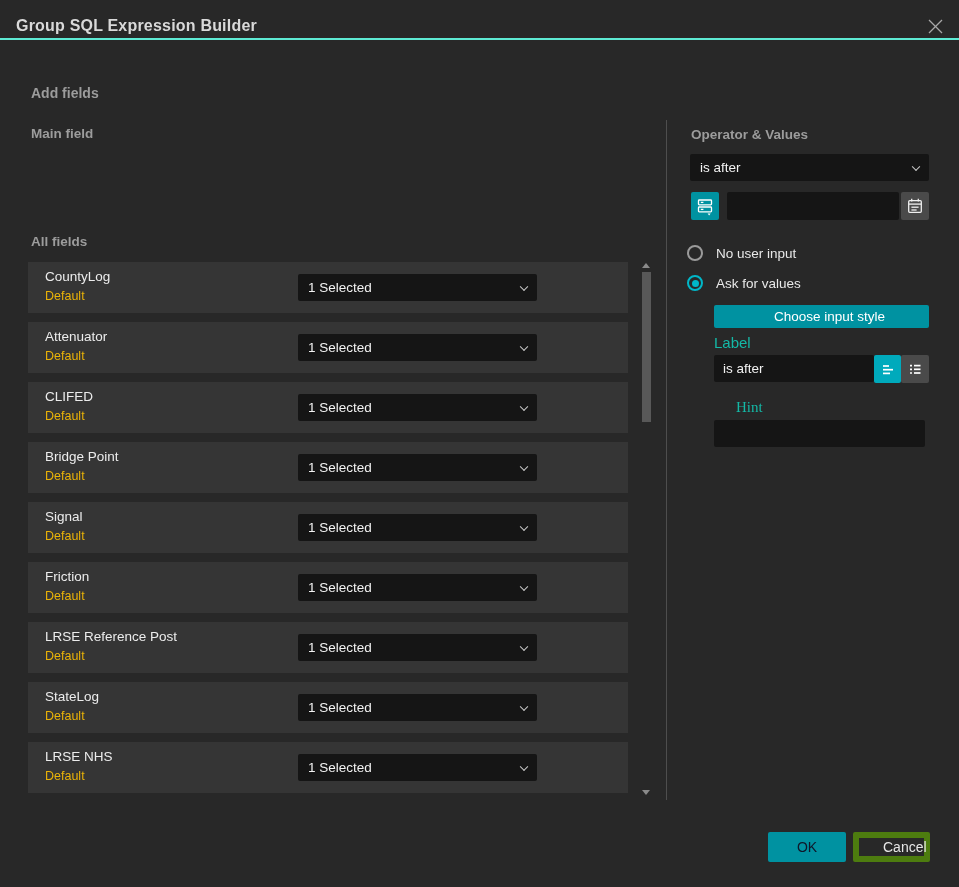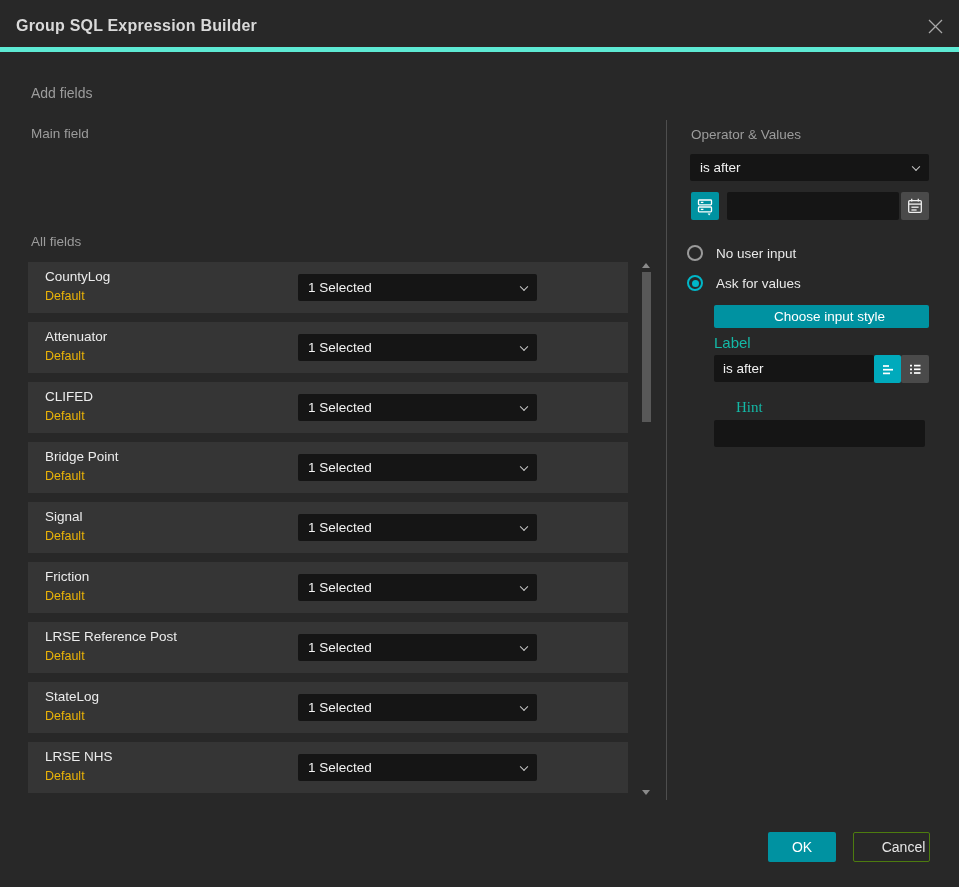--- a/index.html
+++ b/index.html
@@ -1,26 +1,26 @@
 <!DOCTYPE html>
 <html><head>
 <meta charset="utf-8">
 <style>
   * { margin:0; padding:0; box-sizing:border-box; }
   html,body { background:#282828; }
   body { font-family:"Liberation Sans", sans-serif; }
   #dialog { position:relative; width:959px; height:887px; background:#282828; overflow:hidden; }
 
   
-  .titlebar { position:absolute; left:0; top:0; width:959px; height:52px; border-bottom:5px solid #5eead4; }
+  .titlebar { position:absolute; left:0; top:0; width:959px; height:40px; border-bottom:2px solid #5eead4; }
   .title { position:absolute; left:16px; top:0; line-height:52px; font-size:16px; font-weight:700; color:#d9d9d9; letter-spacing:.2px; }
   .close-btn { position:absolute; right:13px; top:15px; width:22px; height:22px; cursor:pointer; display:flex; align-items:center; justify-content:center; }
 
   
-  .sect { position:absolute; font-size:14px; font-weight:400; color:#9c9c9c; }
+  .sect { position:absolute; font-size:14px; font-weight:700; color:#9c9c9c; }
 
   
   .dd { position:absolute; background:#151515; border-radius:2px; color:#f2f2f2; font-size:13.5px; }
   .dd .dd-text { position:absolute; left:10px; top:0; line-height:27px; white-space:nowrap; }
   .dd .dd-text.shift { left:31px; }
   .chev { position:absolute; right:10px; top:50%; width:6px; height:6px;
           border-right:1.5px solid #c8c8c8; border-bottom:1.5px solid #c8c8c8;
           transform:translateY(-70%) rotate(45deg); }
   .dd-icon { position:absolute; left:8px; top:6px; }
 
@@ -56,24 +56,24 @@
   .radio.sel { border-color:#00b7c8; }
   .radio.sel::after { content:""; position:absolute; inset:2.5px; border-radius:50%; background:#00b7c8; }
   .radio-label { font-size:13.5px; color:#e8e8e8; }
 
   .choose-btn { position:absolute; left:714px; top:305px; width:215px; height:23px; background:#0092a1;
                 color:#fff; font-size:13.5px; border:none; border-radius:2px; cursor:pointer;
                 font-family:"Liberation Sans", sans-serif;padding-left:16px; }
   .cap { position:absolute; font-size:15px; color:#14b8a6; }
 
   
-  .ok-btn { position:absolute; left:768px; top:832px; width:68px; height:30px; background:#0092a1; color:#ffffff;
+  .ok-btn { position:absolute; left:768px; top:832px; width:78px; height:30px; background:#0092a1; color:#0f172a;
             font-size:14px; border:none; border-radius:2px; cursor:pointer; font-family:"Liberation Sans", sans-serif; }
   .cancel-btn { position:absolute; left:853px; top:832px; width:77px; height:30px; background:transparent;
-                color:#e6e6e6; font-size:14px; border:1px solid #4d7c0f; border-radius:2px; cursor:pointer;
+                color:#e6e6e6; font-size:14px; border:6px solid #4d7c0f; border-radius:2px; cursor:pointer;
                 font-family:"Liberation Sans", sans-serif;padding-left:24px; }
 </style>
 </head>
 <body>
 
 <div id="dialog">
 
   <div class="titlebar">
     <div class="title">Group SQL Expression Builder</div>
     <div class="close-btn">

